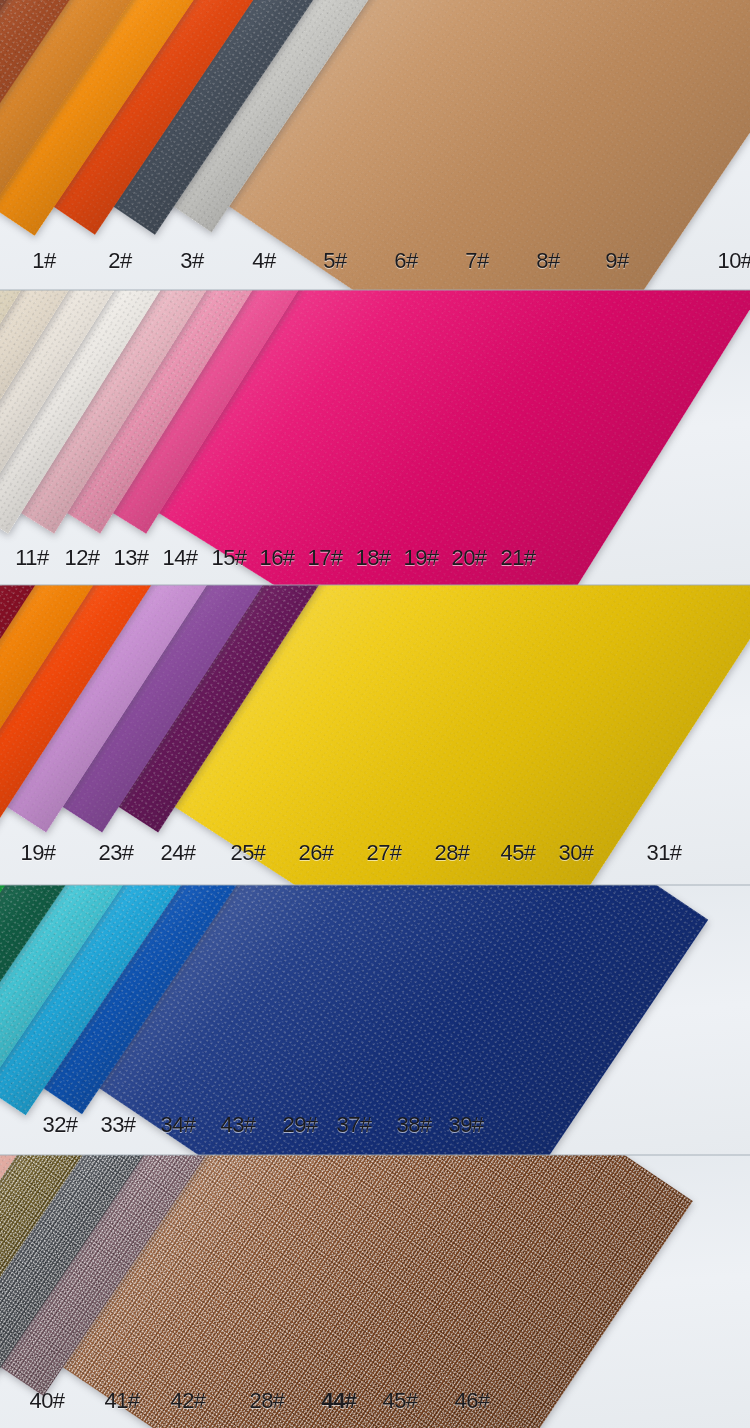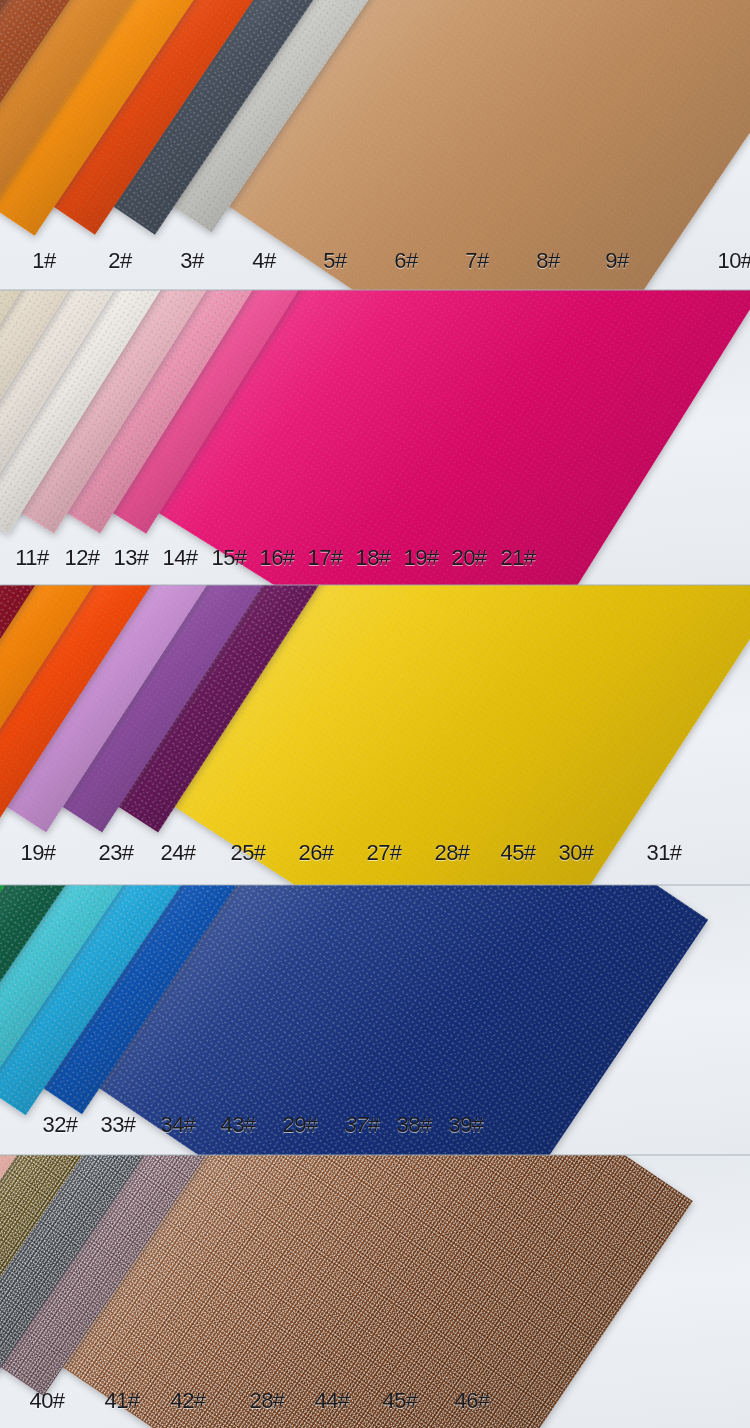--- a/index.html
+++ b/index.html
@@ -363,21 +363,21 @@
           <div class="sheen"></div>
         </div>
       </div>
     </div>
     <div class="labels" style="top: 1112px;">
       <div class="label" style="left: 60px;">32#</div>
       <div class="label" style="left: 118px;">33#</div>
       <div class="label" style="left: 178px;">34#</div>
       <div class="label" style="left: 238px;">43#</div>
       <div class="label" style="left: 300px;">29#</div>
-      <div class="label" style="left: 362px; font-style: italic;">37#</div>
+      <div class="label" style="left: 354px;">37#</div>
       <div class="label" style="left: 414px;">38#</div>
       <div class="label" style="left: 466px;">39#</div>
     </div>
     <div class="row-divider" style="top: 1154px;"></div>
     <div class="row" style="top: 1155px; height: 273px;">
       <div class="row-bg"></div>
       <div class="swatch glitter" style="left: 8px; top: -200px; width: 64px; height: 490px; transform: rotate(34deg); z-index: 59;">
         <div class="face" style="background: linear-gradient(105deg, rgb(216, 221, 225) 0%, rgb(199, 204, 208) 55%, rgb(199, 204, 208) 100%);">
           <div class="grain"></div>
           <div class="sheen"></div>
@@ -412,17 +412,17 @@
           <div class="grain"></div>
           <div class="sheen"></div>
         </div>
       </div>
     </div>
     <div class="labels" style="top: 1388px;">
       <div class="label" style="left: 47px;">40#</div>
       <div class="label" style="left: 122px;">41#</div>
       <div class="label" style="left: 188px;">42#</div>
       <div class="label" style="left: 267px;">28#</div>
-      <div class="label" style="left: 332px;">44#</div>
+      <div class="label" style="left: 339px; font-weight: bold;">44#</div>
       <div class="label" style="left: 400px;">45#</div>
       <div class="label" style="left: 472px;">46#</div>
     </div>
   </div>
 
 </body></html>

